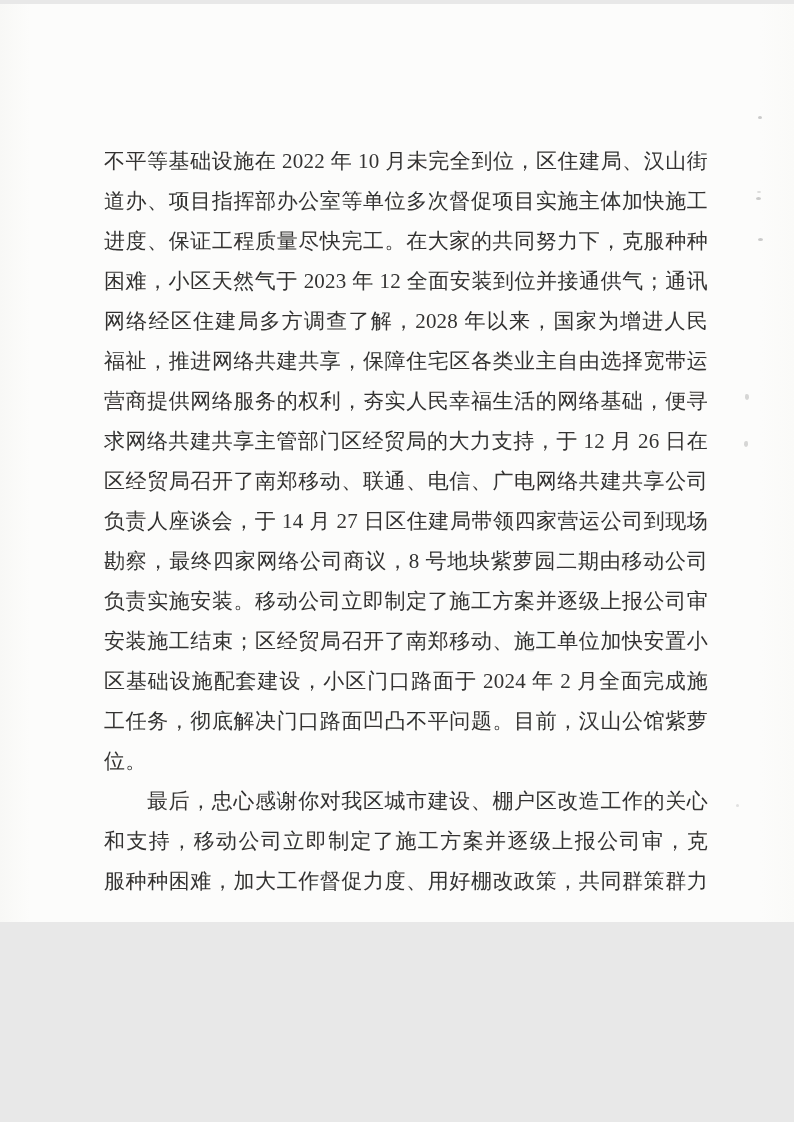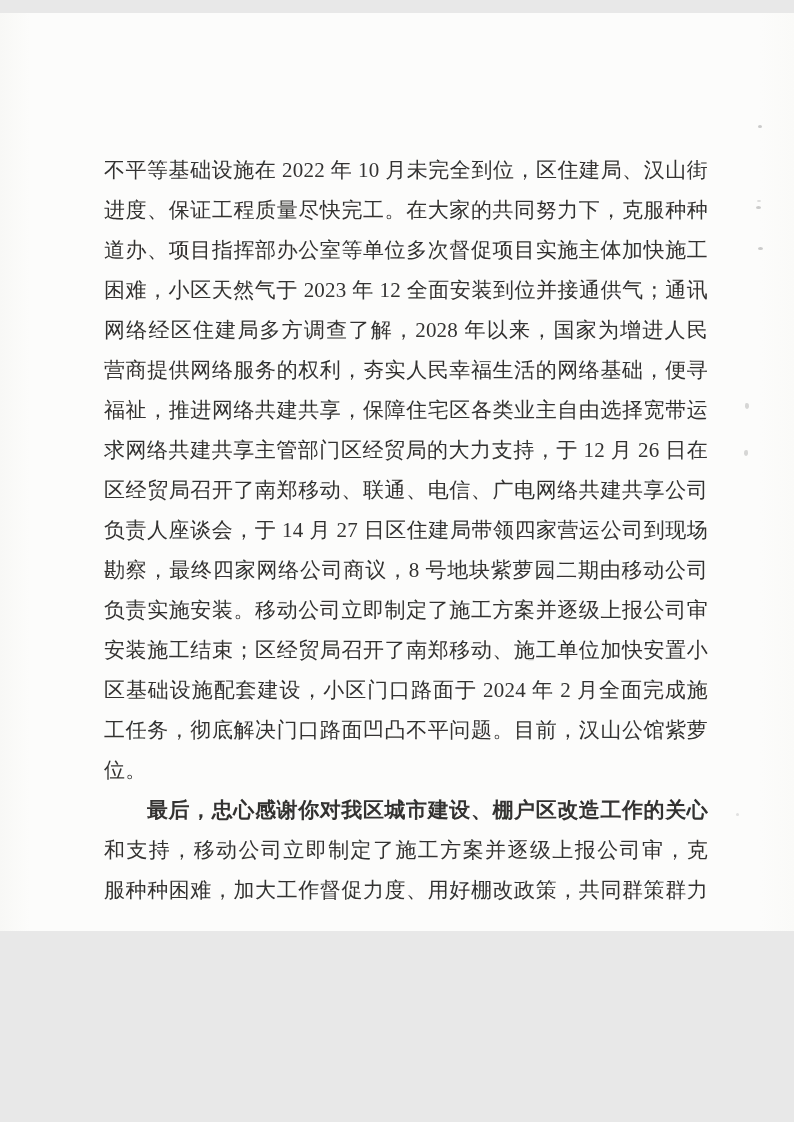--- a/index.html
+++ b/index.html
@@ -4,21 +4,21 @@
 <style>
   html, body {
     margin: 0;
     padding: 0;
     background: #e8e8e8;
   }
   .page {
     position: relative;
     width: 794px;
     height: 918px;
-    margin: 13px auto;
+    margin: 4px auto;
     background: linear-gradient(90deg, #f8f8f6 0px, #fcfcfb 30px, #fcfcfb 760px, #fafaf8 794px);
     font-family: "Liberation Serif", "DejaVu Serif", serif;
     overflow: hidden;
   }
   .body-text {
     position: absolute;
     left: 104px;
     top: 137px;
     width: 604px;
     color: #333231;
@@ -32,21 +32,20 @@
     text-justify: inter-character;
     white-space: normal;
     letter-spacing: 0.2px;
   }
   .line.short {
     text-align: left;
     text-align-last: auto;
   }
   .line.indent {
     text-indent: 43px;
-    font-weight: bold;
   }
   .page-number {
     position: absolute;
     left: 104px;
     top: 1038px;
     width: 604px;
     text-align: center;
     font-size: 16px;
     color: #3a3a3a;
     font-family: "Liberation Serif", "DejaVu Serif", serif;
@@ -68,26 +67,26 @@
   .speck.s8 { left: 528px; top: 645px; width: 6px; height: 3px; opacity: 0.18; }
   .speck.s9 { left: 452px; top: 975px; width: 6px; height: 4px; opacity: 0.15; }
 </style>
 </head>
 <body>
 
 <div class="page">
 
   <div class="body-text">
     <div class="line">不平等基础设施在 2022 年 10 月未完全到位，区住建局、汉山街</div>
+    <div class="line">道办、项目指挥部办公室等单位多次督促项目实施主体加快施工</div>
     <div class="line">进度、保证工程质量尽快完工。在大家的共同努力下，克服种种</div>
-    <div class="line">道办、项目指挥部办公室等单位多次督促项目实施主体加快施工</div>
     <div class="line">困难，小区天然气于 2023 年 12 全面安装到位并接通供气；通讯</div>
     <div class="line">网络经区住建局多方调查了解，2028 年以来，国家为增进人民</div>
+    <div class="line">福祉，推进网络共建共享，保障住宅区各类业主自由选择宽带运</div>
     <div class="line">营商提供网络服务的权利，夯实人民幸福生活的网络基础，便寻</div>
-    <div class="line">福祉，推进网络共建共享，保障住宅区各类业主自由选择宽带运</div>
     <div class="line">求网络共建共享主管部门区经贸局的大力支持，于 12 月 26 日在</div>
     <div class="line">区经贸局召开了南郑移动、联通、电信、广电网络共建共享公司</div>
     <div class="line">负责人座谈会，于 14 月 27 日区住建局带领四家营运公司到现场</div>
     <div class="line">勘察，最终四家网络公司商议，8 号地块紫萝园二期由移动公司</div>
     <div class="line">负责实施安装。移动公司立即制定了施工方案并逐级上报公司审</div>
     <div class="line">安装施工结束；区经贸局召开了南郑移动、施工单位加快安置小</div>
     <div class="line">区基础设施配套建设，小区门口路面于 2024 年 2 月全面完成施</div>
     <div class="line">工任务，彻底解决门口路面凹凸不平问题。目前，汉山公馆紫萝</div>
     <div class="line short">位。</div>
     <div class="line indent">最后，忠心感谢你对我区城市建设、棚户区改造工作的关心</div>

